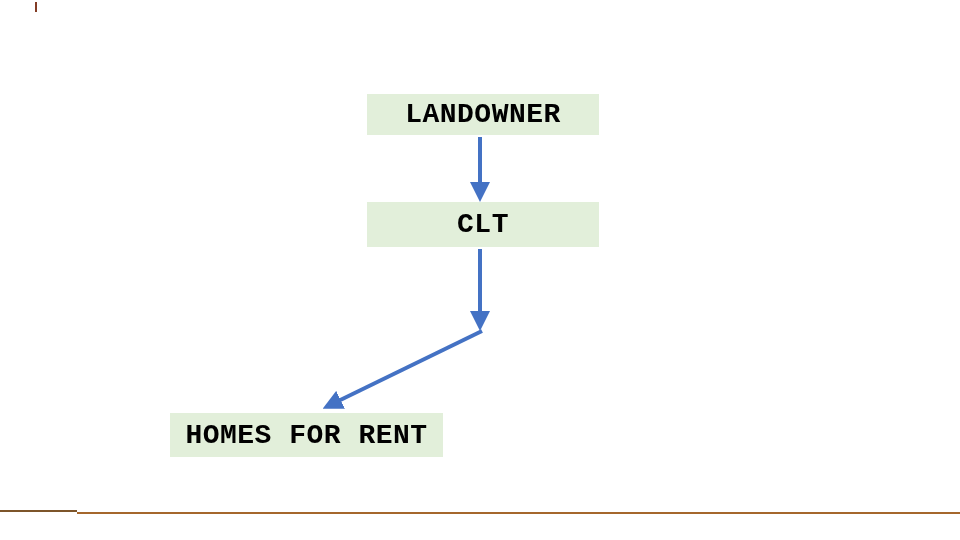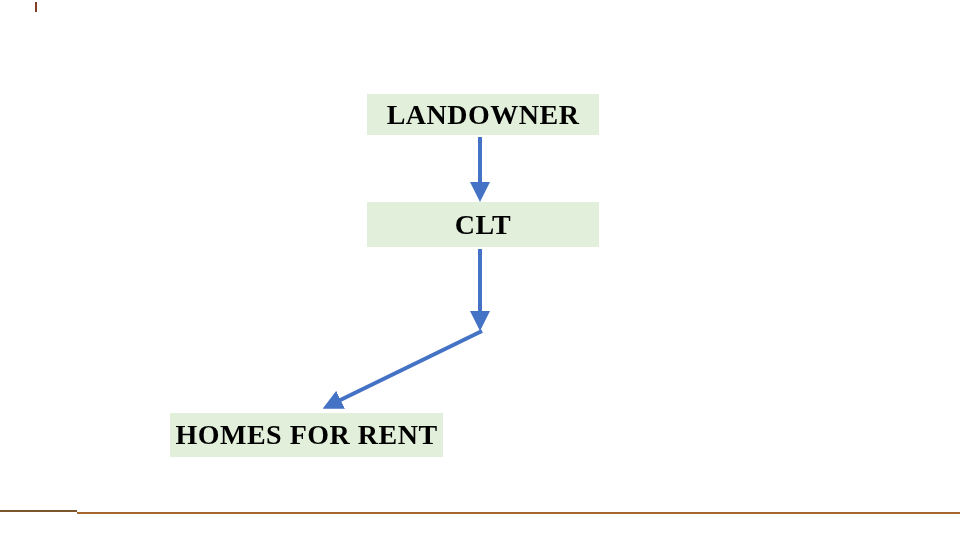--- a/index.html
+++ b/index.html
@@ -6,21 +6,21 @@
     margin: 0;
     padding: 0;
     background: #ffffff;
   }
   .slide {
     position: relative;
     width: 960px;
     height: 540px;
     background: #ffffff;
     overflow: hidden;
-    font-family: Liberation Serif, serif;
+    font-family: Liberation Mono, monospace;
   }
   .node {
     position: absolute;
     background: #e2efda;
     color: #000000;
     font-weight: bold;
     font-size: 28px;
     display: flex;
     align-items: center;
     justify-content: center;

